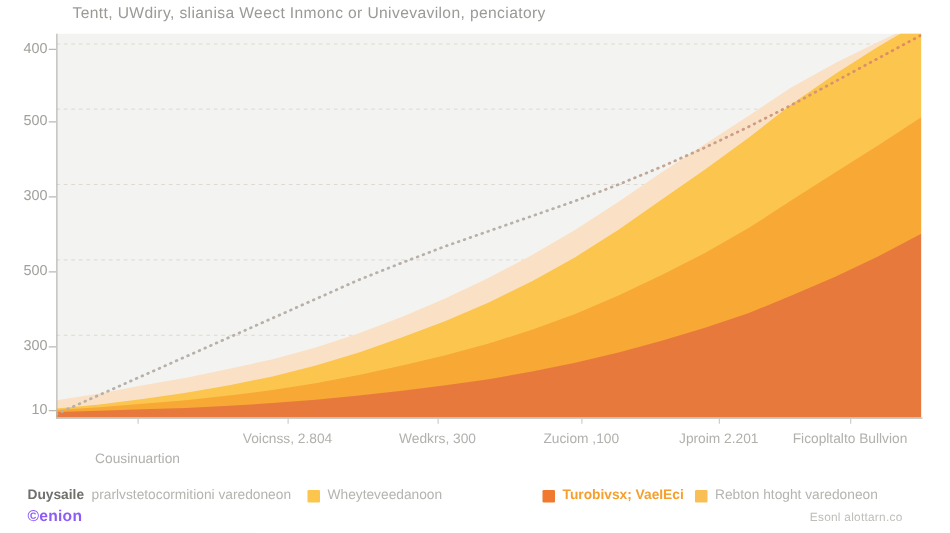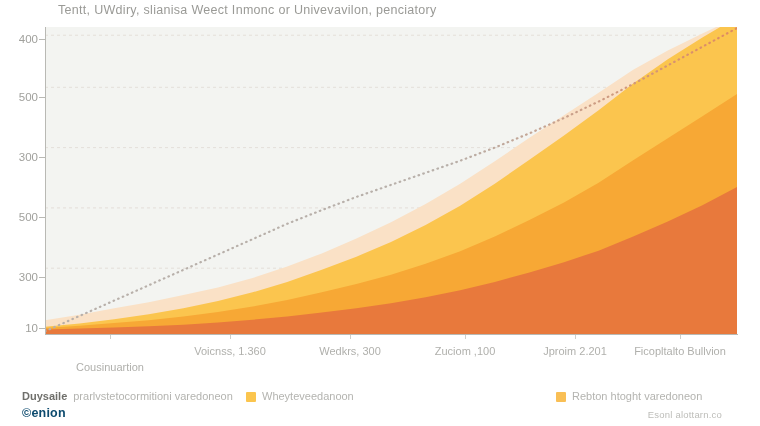--- a/index.html
+++ b/index.html
@@ -155,21 +155,21 @@
     font-weight: bold;
   }
 
   
   .footer-left {
     position: absolute;
     left: 22px;
     top: 406px;
     font-size: 12.5px;
     font-weight: bold;
-    color: #0c4a6e;
+    color: #8b5cf6;
     letter-spacing: 0.2px;
     filter: blur(0.5px);
   }
   .footer-right {
     position: absolute;
     right: 38px;
     top: 409px;
     font-size: 9.5px;
     color: #bdbdb9;
     letter-spacing: 0.2px;
@@ -227,21 +227,21 @@
   </div>
 
   <div class="y-spine"></div>
   <div class="x-spine"></div>
 
   <div>
     <div class="xtick-mark" style="left:110px;"></div>
     <div class="xtick" style="left:110px;margin-top:16px;">Cousinuartion</div>
 
     <div class="xtick-mark" style="left:230px;"></div>
-    <div class="xtick" style="left:230px;">Voicnss, 1.360</div>
+    <div class="xtick" style="left:230px;">Voicnss, 2.804</div>
 
     <div class="xtick-mark" style="left:350px;"></div>
     <div class="xtick" style="left:350px;">Wedkrs, 300</div>
 
     <div class="xtick-mark" style="left:465px;"></div>
     <div class="xtick" style="left:465px;">Zuciom ,100</div>
 
     <div class="xtick-mark" style="left:575px;"></div>
     <div class="xtick" style="left:575px;">Jproim 2.201</div>
 
@@ -253,20 +253,24 @@
     <div class="legend-item" style="left:22px;">
       <span class="lg-strong">Duysaile</span>
       <span class="lg-muted">prarlvstetocormitioni varedoneon</span>
     </div>
 
     <div class="legend-item" style="left:246px;">
       <span class="swatch" style="background:#fbc54e;"></span>
       <span class="lg-muted">Wheyteveedanoon</span>
     </div>
 
+    <div class="legend-item" style="left:434px;">
+      <span class="swatch" style="background:#f0782f;"></span>
+      <span class="lg-accent" style="color:#f5a02e;">Turobivsx; VaeIEci</span>
+    </div>
 
     <div class="legend-item" style="left:556px;">
       <span class="swatch" style="background:#f9bf55;"></span>
       <span class="lg-muted">Rebton htoght varedoneon</span>
     </div>
   </div>
 
   <div class="footer-left">©enion</div>
   <div class="footer-right">Esonl alottarn.co</div>
 

